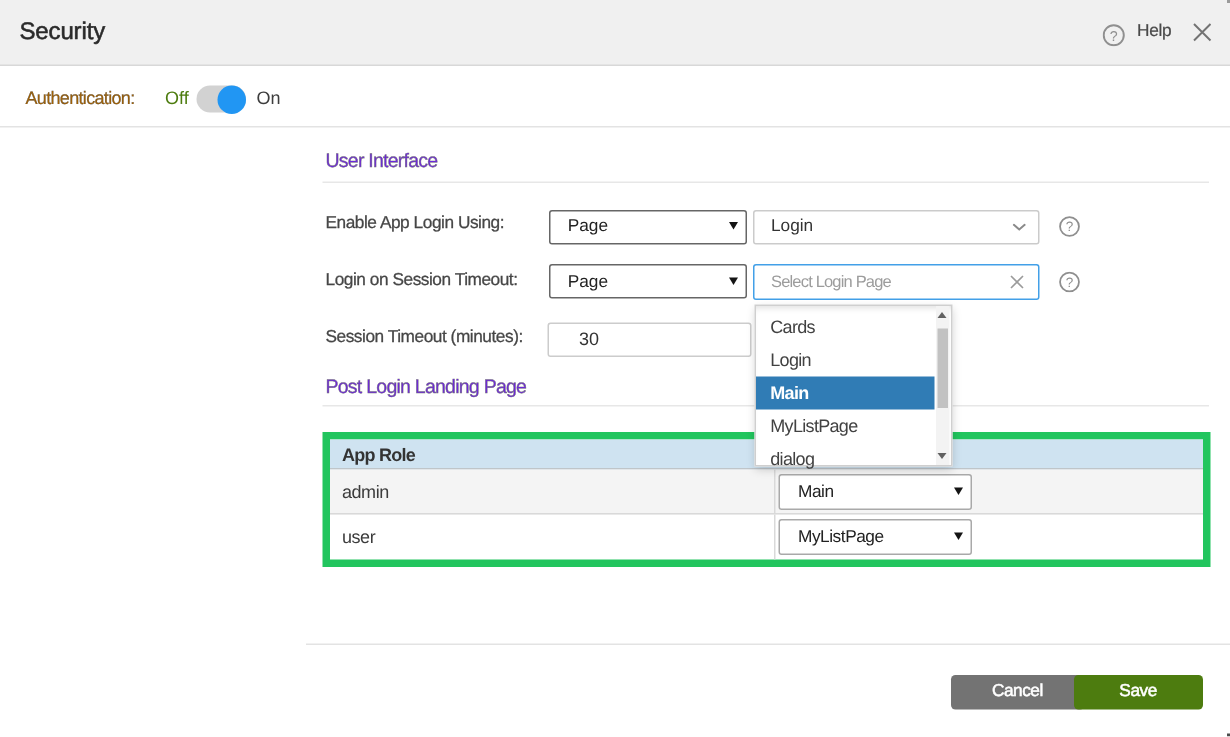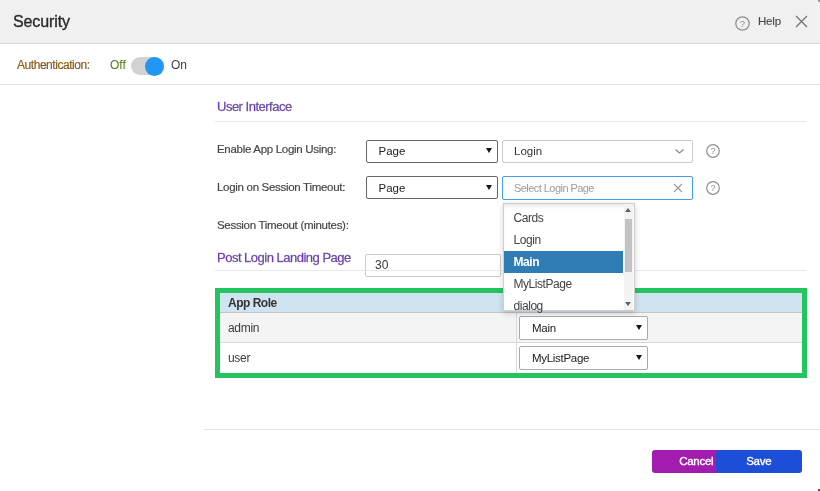--- a/index.html
+++ b/index.html
@@ -47,22 +47,22 @@
   .trow { height:30px; display:flex; align-items:center; font-size:12px; letter-spacing:-0.3px; color:#3c3c3c; border-bottom:1px solid #d9d9d9; position:relative; }
   .trow:last-child { border-bottom:none; }
   .c1 { width:295px; padding-left:8px; }
   .cdiv { position:absolute; left:295.5px; top:0; bottom:0; width:1px; background:#d9d9d9; }
   .rowsel { position:absolute; left:299px; top:3px; width:129px; height:23.5px; background:#fff; border:1px solid #a9a9a9; border-radius:2px; font-size:11.5px; letter-spacing:-0.3px; color:#222; padding-left:12px; display:flex; align-items:center; }
   .rowsel .tri { position:absolute; right:5px; top:50%; margin-top:-2.7px; width:0; height:0; border-left:3px solid transparent; border-right:3px solid transparent; border-top:5.5px solid #141414; }
 
   
   #frule { top:429px; left:204px; width:616px; height:1px; background:#e3e3e3; }
   .btn { top:449.5px; height:23.5px; border-radius:3px; color:#fff; font-size:11.5px; font-weight:400; -webkit-text-stroke:0.35px #fff; display:flex; align-items:center; justify-content:center; letter-spacing:-0.3px; }
-  #cancel { left:652px; width:88.5px; background:#a21caf; }
-  #save { left:715.5px; width:86.5px; background:#1d4ed8; }
+  #cancel { left:634px; width:88.5px; background:#737373; }
+  #save { left:715.5px; width:86.5px; background:#4d7c0f; }
 
   
   #dd { left:502.5px; top:203px; width:132px; height:107.5px; background:#fff; border:1px solid #cfcfcf; box-shadow:0 2px 6px rgba(0,0,0,0.18), inset 0 4px 5px -3px rgba(0,0,0,0.14); position:absolute; }
   #ddlist { position:absolute; left:0; top:3px; right:11px; }
   .opt { height:22px; display:flex; align-items:center; padding-left:10px; font-size:12px; color:#424242; letter-spacing:-0.45px; }
   .opt.selected { background:#307cb5; color:#fff; font-weight:700; }
   #sbar { position:absolute; top:0; right:1px; width:9px; height:105.5px; background:#f3f3f3; }
   #sthumb { position:absolute; left:1px; right:1px; top:14.5px; height:53px; background:#c2c2c2; }
   .sarrow { position:absolute; left:50%; width:0; height:0; border-left:3.5px solid transparent; border-right:3.5px solid transparent; }
   #sup { top:4px; margin-left:-3.5px; border-bottom:4.5px solid #616161; }
@@ -110,21 +110,21 @@
     <svg style="position:absolute; right:8px; top:50%; margin-top:-6px;" width="12" height="12" viewBox="0 0 12 12">
       <path d="M2 2 L10 10 M10 2 L2 10" stroke="#9b9b9b" stroke-width="1.1"></path>
     </svg>
   </div>
   <svg class="qmark" style="left:706px; top:180.5px;" viewBox="0 0 14 14" fill="none">
     <circle cx="7" cy="7" r="6.3" stroke="#8f8f8f" stroke-width="1.2"></circle>
     <text x="7" y="10.2" font-size="9" fill="#8f8f8f" text-anchor="middle" font-family="Liberation Sans">?</text>
   </svg>
 
   <div class="flabel abs" style="top:219px;">Session Timeout (minutes):</div>
-  <div class="abs" style="left:365px; top:214.5px; width:136px; height:23px; background:#fff; border:1px solid #ccc; border-radius:2px; font-size:12px; color:#333; padding-left:9px; display:flex; align-items:center;margin-top:39px;">30</div>
+  <div class="abs" style="left:365px; top:214.5px; width:136px; height:23px; background:#fff; border:1px solid #ccc; border-radius:2px; font-size:12px; color:#333; padding-left:20px; display:flex; align-items:center;">30</div>
 
   <div class="h2 abs" style="top:249.5px;">Post Login Landing Page</div>
   <div class="rule abs" style="top:270px;"></div>
 
   <div id="tbl">
     <div id="thead">
         <div class="c1">App Role</div>
         <div style="padding-left:8px;">Landing Page</div>
       </div>
     <div class="trow" style="background:#f4f4f4;">

